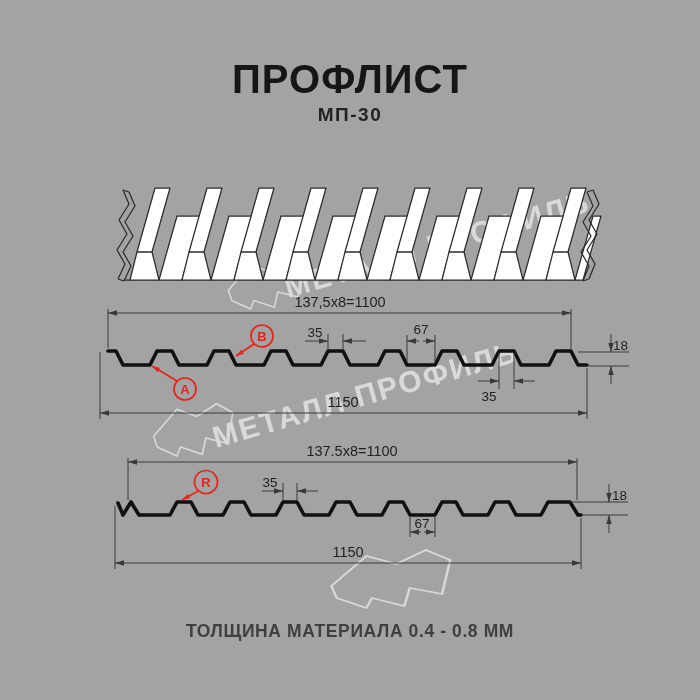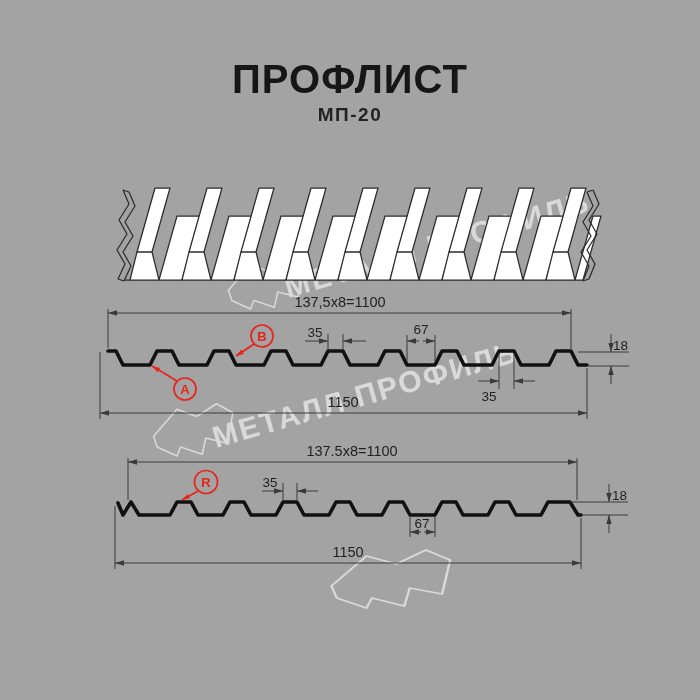--- a/index.html
+++ b/index.html
@@ -22,21 +22,21 @@
   .dimtb{fill:#1f1f1f;font-size:14.5px;}
   .red{stroke:#e8231a;fill:none;stroke-width:1.7;}
   .redt{fill:#e8231a;font-size:13px;font-weight:600;}
 </style>
 </head>
 <body>
 
 <div class="page">
 
   <div class="title">ПРОФЛИСТ</div>
-  <div class="subtitle">МП-20</div>
+  <div class="subtitle">МП-30</div>
 
   <svg width="700" height="700" viewBox="0 0 700 700">
     <defs>
       <marker id="ah" markerWidth="10" markerHeight="8" refX="9" refY="4" orient="auto" markerUnits="userSpaceOnUse">
         <path d="M0,1.3 L9,4 L0,6.7 Z" fill="#3a3a3a"></path>
       </marker>
       <marker id="ahr" markerWidth="10" markerHeight="8" refX="8" refY="4" orient="auto" markerUnits="userSpaceOnUse">
         <path d="M0,1.5 L8,4 L0,6.5 Z" fill="#e8231a"></path>
       </marker>
       <path id="logo" d="M4,38 L30,8 L52,16 L74,2 L92,12 L86,46 L62,40 L58,58 L34,50 L30,60 L8,50 Z"></path>
@@ -213,13 +213,14 @@
       </g>
 
       <g>
         <circle class="red" cx="206" cy="482" r="11.5"></circle>
         <text class="redt" x="206" y="487" text-anchor="middle">R</text>
         <line class="red" x1="198" y1="491" x2="182" y2="500" marker-end="url(#ahr)"></line>
       </g>
     </g>
   </svg>
 
+  <div class="footer">ТОЛЩИНА МАТЕРИАЛА 0.4 - 0.8 ММ</div>
 </div>
 
 </body></html>

